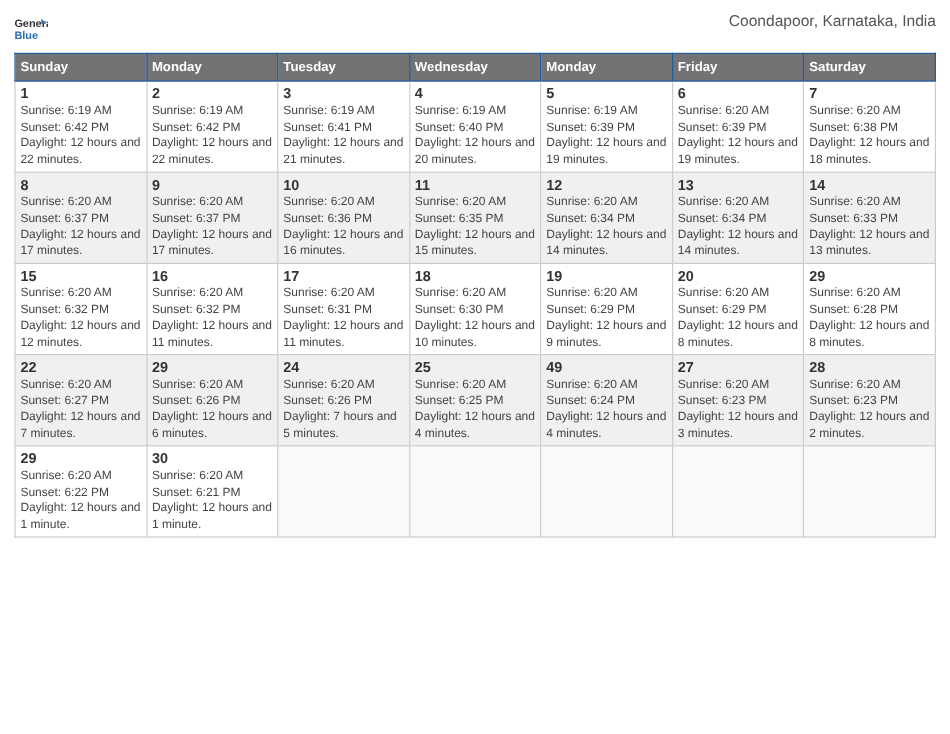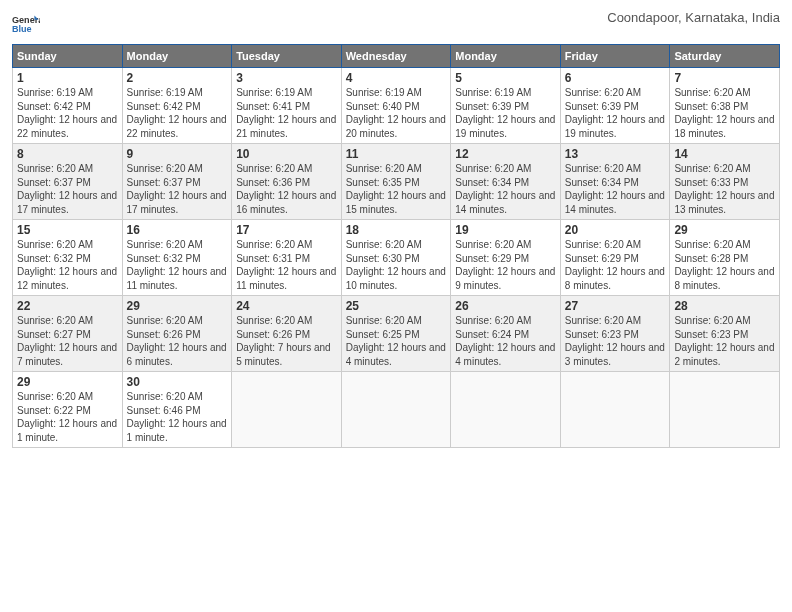--- a/index.html
+++ b/index.html
@@ -326,21 +326,21 @@
       </td>
           <td>
         <span class="day-num">25</span>
         <div class="day-info">
           <span>Sunrise: 6:20 AM</span><br>
           <span>Sunset: 6:25 PM</span><br>
           <span>Daylight: 12 hours and 4 minutes.</span>
         </div>
       </td>
           <td>
-        <span class="day-num">26</span>
+        <span class="day-num">49</span>
         <div class="day-info">
           <span>Sunrise: 6:20 AM</span><br>
           <span>Sunset: 6:24 PM</span><br>
           <span>Daylight: 12 hours and 4 minutes.</span>
         </div>
       </td>
           <td>
         <span class="day-num">27</span>
         <div class="day-info">
           <span>Sunrise: 6:20 AM</span><br>
@@ -363,21 +363,21 @@
         <div class="day-info">
           <span>Sunrise: 6:20 AM</span><br>
           <span>Sunset: 6:22 PM</span><br>
           <span>Daylight: 12 hours and 1 minute.</span>
         </div>
       </td>
           <td>
         <span class="day-num">30</span>
         <div class="day-info">
           <span>Sunrise: 6:20 AM</span><br>
-          <span>Sunset: 6:46 PM</span><br>
+          <span>Sunset: 6:21 PM</span><br>
           <span>Daylight: 12 hours and 1 minute.</span>
         </div>
       </td>
           <td class="empty-cell"></td>
           <td class="empty-cell"></td>
           <td class="empty-cell"></td>
           <td class="empty-cell"></td>
           <td class="empty-cell"></td>
         </tr>
       </tbody>

